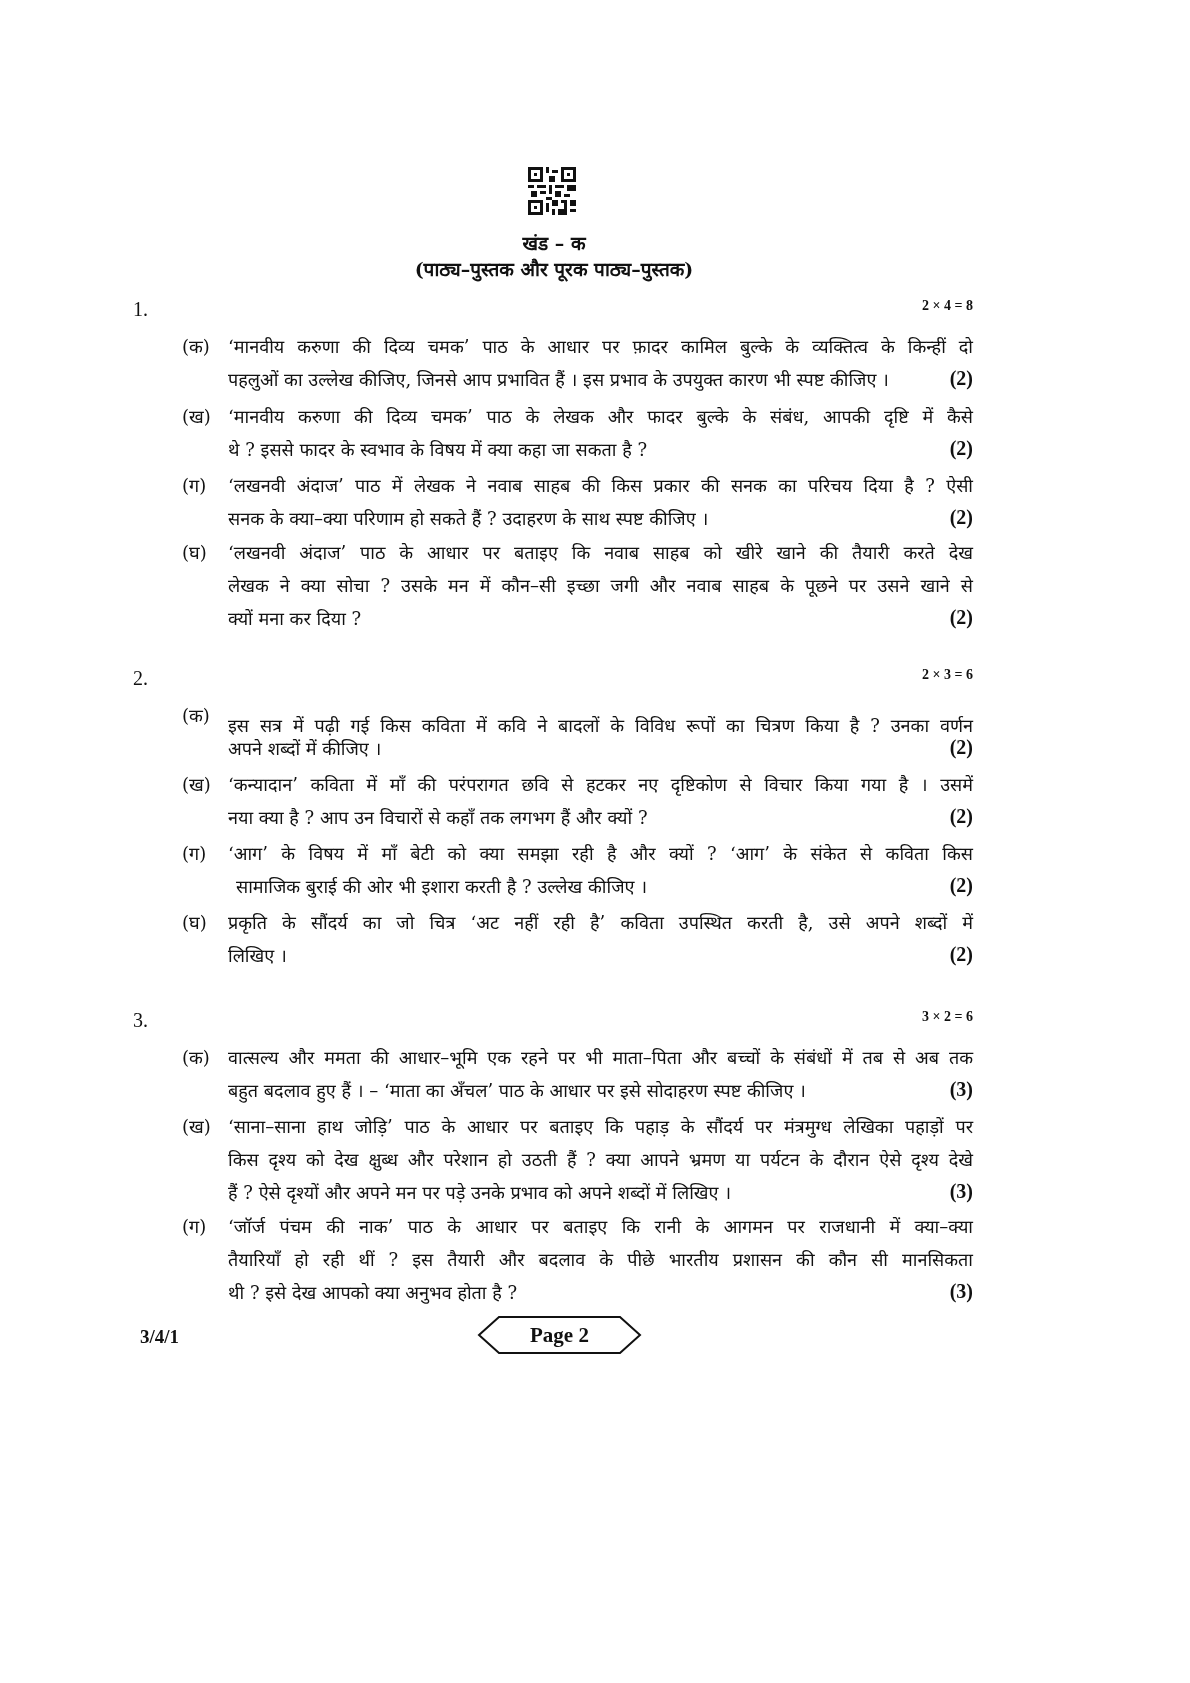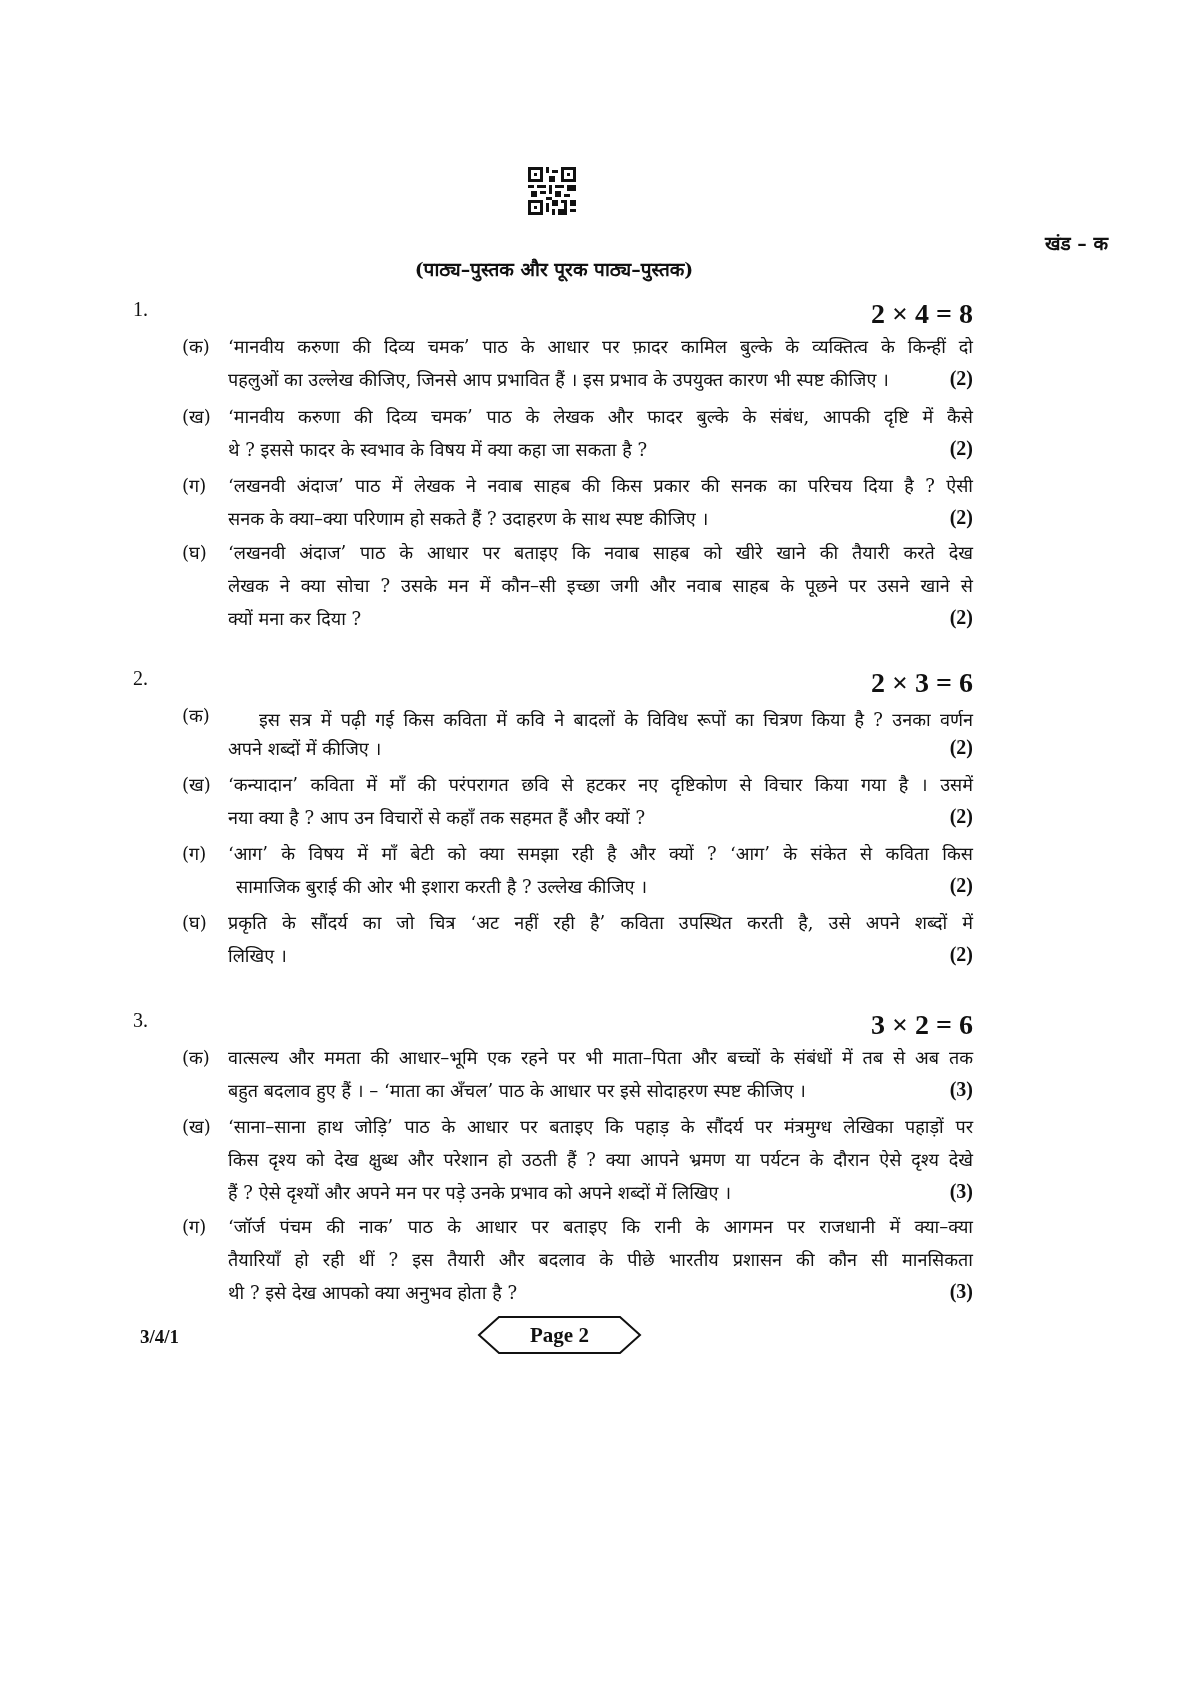--- a/index.html
+++ b/index.html
@@ -6,31 +6,31 @@
   body {
     width: 1190px; height: 1683px; position: relative; overflow: hidden;
     font-family: "DejaVu Serif", "Liberation Serif", serif;
     color: #111;
   }
   .qr {
     position: absolute; left: 528px; top: 167px; width: 48px; height: 48px;
   }
   .section-title {
     position: absolute; left: 0; width: 1108px; top: 230px;
-    text-align: right; font-size: 19px; font-weight: bold;
+    text-align: center; font-size: 19px; font-weight: bold;
   }
   .section-sub {
     position: absolute; left: 0; width: 1108px; top: 256px;
     text-align: center; font-size: 19px; font-weight: bold;
   }
   .q-head { position: absolute; left: 0; width: 1190px; height: 30px; font-size: 18px; }
   .q-num  { position: absolute; left: 133px; top: 0; font-family: "Liberation Serif", serif; font-size: 20px; }
   .q-text { position: absolute; left: 182px; top: 0; }
   .q-text b { font-weight: bold; }
-  .q-marks { position: absolute; right: 217px; top: 0; font-family: "Liberation Serif", serif; font-weight: bold; font-size: 28px; }
+  .q-marks { position: absolute; right: 217px; top: 0; font-family: "Liberation Serif", serif; font-weight: bold; font-size: 14px; }
   .sub { position: absolute; left: 0; width: 1190px; font-size: 18px; }
   .sub-label { position: absolute; left: 182px; top: 0; font-size: 18px; }
   .sub-line { position: absolute; left: 228px; right: 217px; height: 33px; white-space: nowrap; overflow: visible; }
   .sub-line.justify { text-align: justify; text-align-last: justify; }
   .sub-marks { position: absolute; right: 217px; font-family: "Liberation Serif", serif; font-weight: bold; font-size: 20px; }
   .footer-code { position: absolute; left: 140px; top: 1326px; font-family: "Liberation Serif", serif; font-weight: bold; font-size: 19px; }
   .page-badge { position: absolute; left: 477px; top: 1315px; width: 165px; height: 40px; text-decoration: underline; }
   .page-badge svg { position: absolute; left: 0; top: 0; }
   .page-badge span { position: absolute; left: 0; width: 165px; top: 8px; text-align: center; font-family: "Liberation Serif", serif; font-weight: bold; font-size: 21px; }
 </style>
@@ -108,29 +108,29 @@
   <span class="sub-marks" style="top:66px;">(2)</span>
 </div>
 
 <div class="q-head" style="top:667px;">
   <span class="q-num">2.</span>
   <span class="q-marks">2 × 3 = 6</span>
 </div>
 
 <div class="sub" style="top:703px;">
   <span class="sub-label">(क)</span>
-  <div class="sub-line justify" style="top:4px;margin-left:31px;">इस सत्र में पढ़ी गई किस कविता में कवि ने बादलों के विविध रूपों का चित्रण किया है ? उनका वर्णन</div>
+  <div class="sub-line justify" style="top:10px;">इस सत्र में पढ़ी गई किस कविता में कवि ने बादलों के विविध रूपों का चित्रण किया है ? उनका वर्णन</div>
   <div class="sub-line" style="top:33px;">अपने शब्दों में कीजिए ।</div>
   <span class="sub-marks" style="top:33px;">(2)</span>
 </div>
 
 <div class="sub" style="top:772px;">
   <span class="sub-label">(ख)</span>
   <div class="sub-line justify" style="top:0;">‘कन्यादान’ कविता में माँ की परंपरागत छवि से हटकर नए दृष्टिकोण से विचार किया गया है । उसमें</div>
-  <div class="sub-line" style="top:33px;">नया क्या है ? आप उन विचारों से कहाँ तक सहमत हैं और क्यों ?</div>
+  <div class="sub-line" style="top:33px;">नया क्या है ? आप उन विचारों से कहाँ तक लगभग हैं और क्यों ?</div>
   <span class="sub-marks" style="top:33px;">(2)</span>
 </div>
 
 <div class="sub" style="top:841px;">
   <span class="sub-label">(ग)</span>
   <div class="sub-line justify" style="top:0;">‘आग’ के विषय में माँ बेटी को क्या समझा रही है और क्यों ? ‘आग’ के संकेत से कविता किस</div>
   <div class="sub-line" style="top:33px;margin-left:8px;">सामाजिक बुराई की ओर भी इशारा करती है ? उल्लेख कीजिए ।</div>
   <span class="sub-marks" style="top:33px;">(2)</span>
 </div>
 

